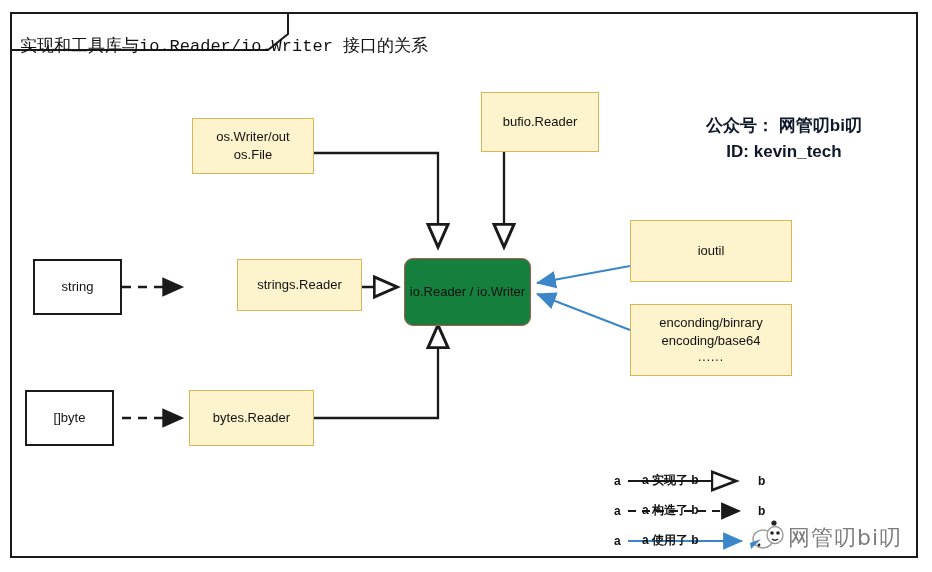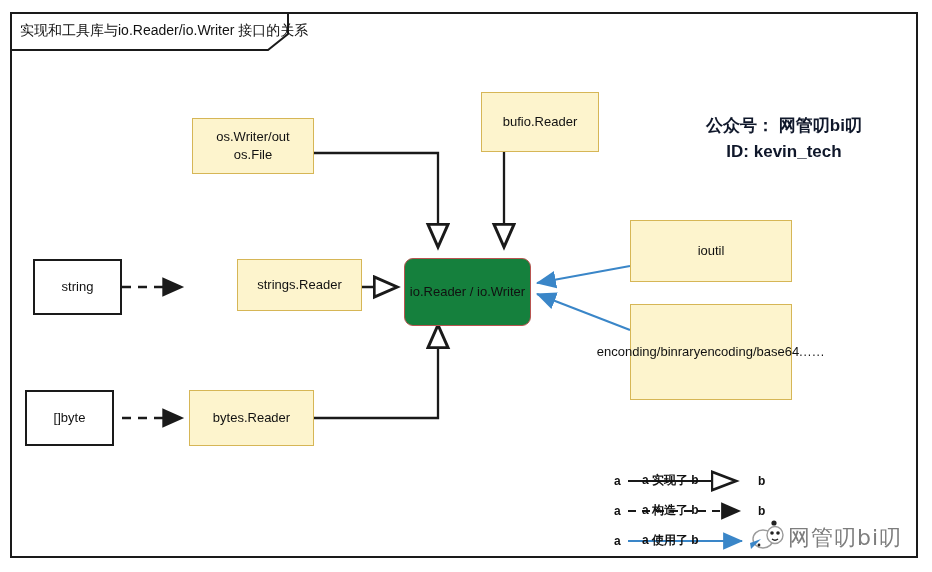--- a/index.html
+++ b/index.html
@@ -4,23 +4,24 @@
 <style>
   html,body{margin:0;padding:0;background:#ffffff;}
   body{
     width:932px;height:572px;
     font-family:"Liberation Sans","DejaVu Sans",sans-serif;
     overflow:hidden;
   }
   #canvas{position:relative;width:932px;height:572px;background:#fff;}
   .title-tab-svg{position:absolute;left:10px;top:12px;}
   .title-text{
-    position:absolute;left:20px;top:22px;
-    font-size:14px;color:#111;white-space:nowrap;
+    position:absolute;left:20px;top:34px;
+    font-size:17px;color:#111;white-space:nowrap;
     letter-spacing:0px;
+    font-family:Liberation Mono, monospace;
   }
 
   
   .node{
     position:absolute;box-sizing:border-box;
     display:flex;align-items:center;justify-content:center;
     text-align:center;line-height:1.35;
     font-size:13px;color:#111;
   }
   .node.yellow{background:#fdf4cd;border:1.6px solid #d6b656;}
@@ -162,21 +163,21 @@
   </div>
 
   <div class="node pink" style="left:404px;top:258px;width:127px;height:68px;">
     <span>io.Reader / io.Writer</span>
   </div>
 
   <div class="node yellow" style="left:630px;top:220px;width:162px;height:62px;">
     <span>ioutil</span>
   </div>
 
-  <div class="node yellow" style="left:630px;top:304px;width:162px;height:96px;flex-direction:row;justify-content:center;">
+  <div class="node yellow" style="left:630px;top:304px;width:162px;height:72px;flex-direction:column;justify-content:center;">
     <span>enconding/binrary</span>
     <span>encoding/base64</span>
     <span class="dots">......</span>
   </div>
 
   <div class="wechat-note">公众号： 网管叨bi叨
 ID: kevin_tech</div>
 
   <div class="legend">
     <div class="legend-row" style="top:8px;">

